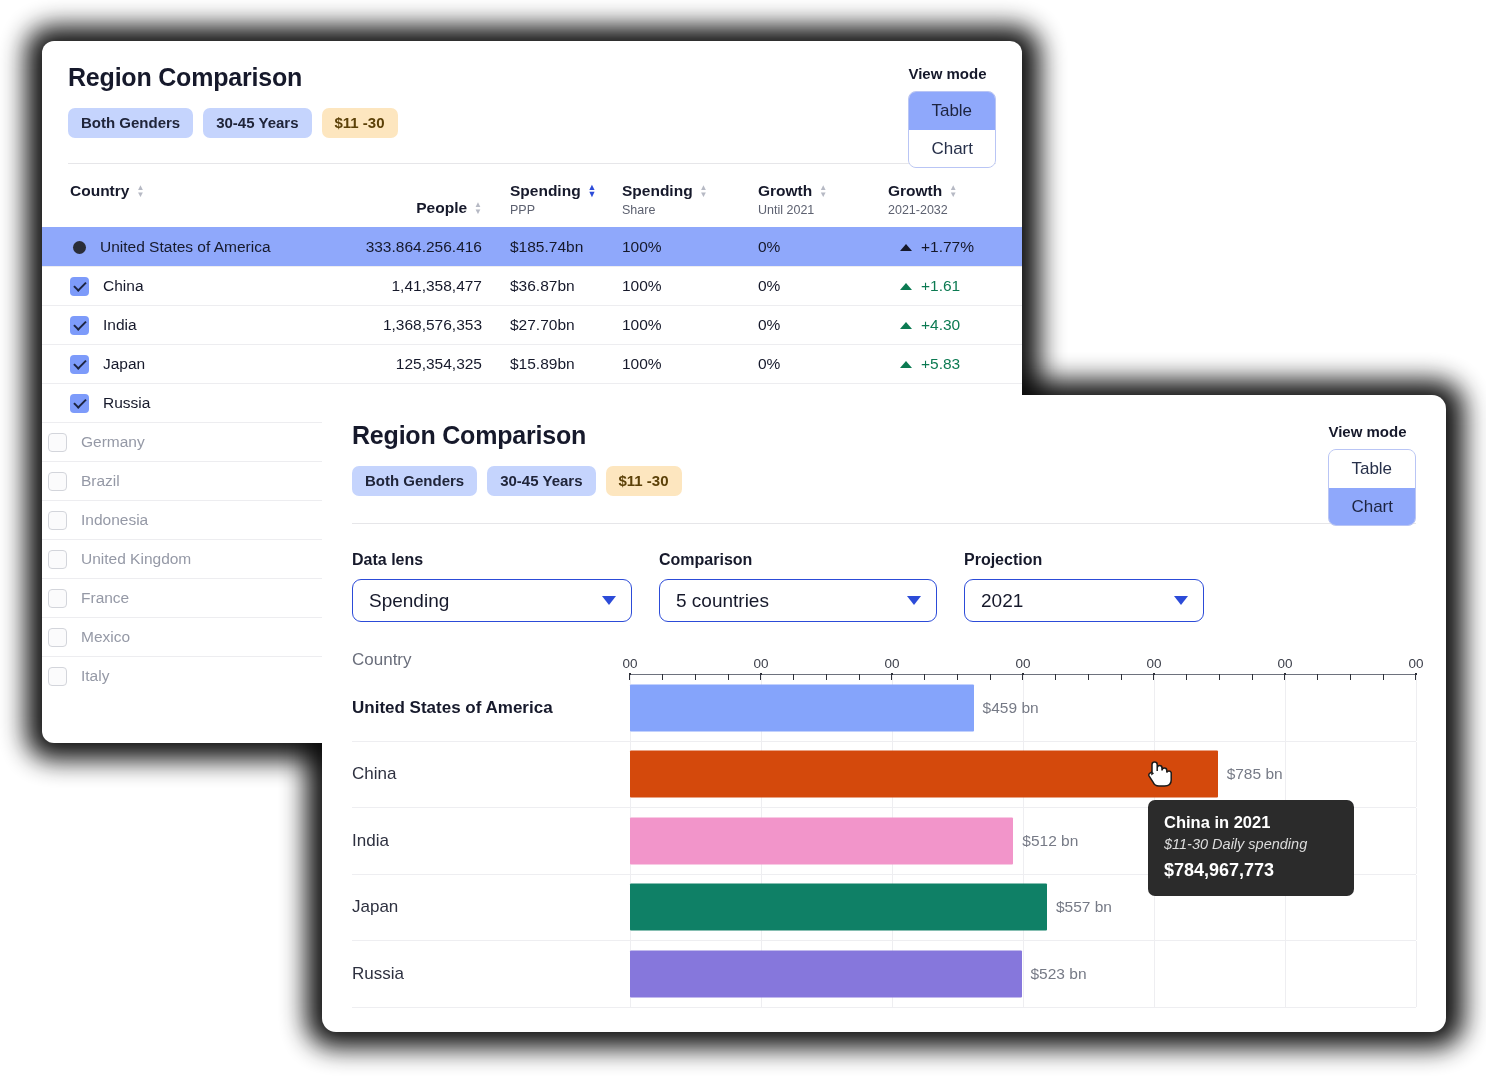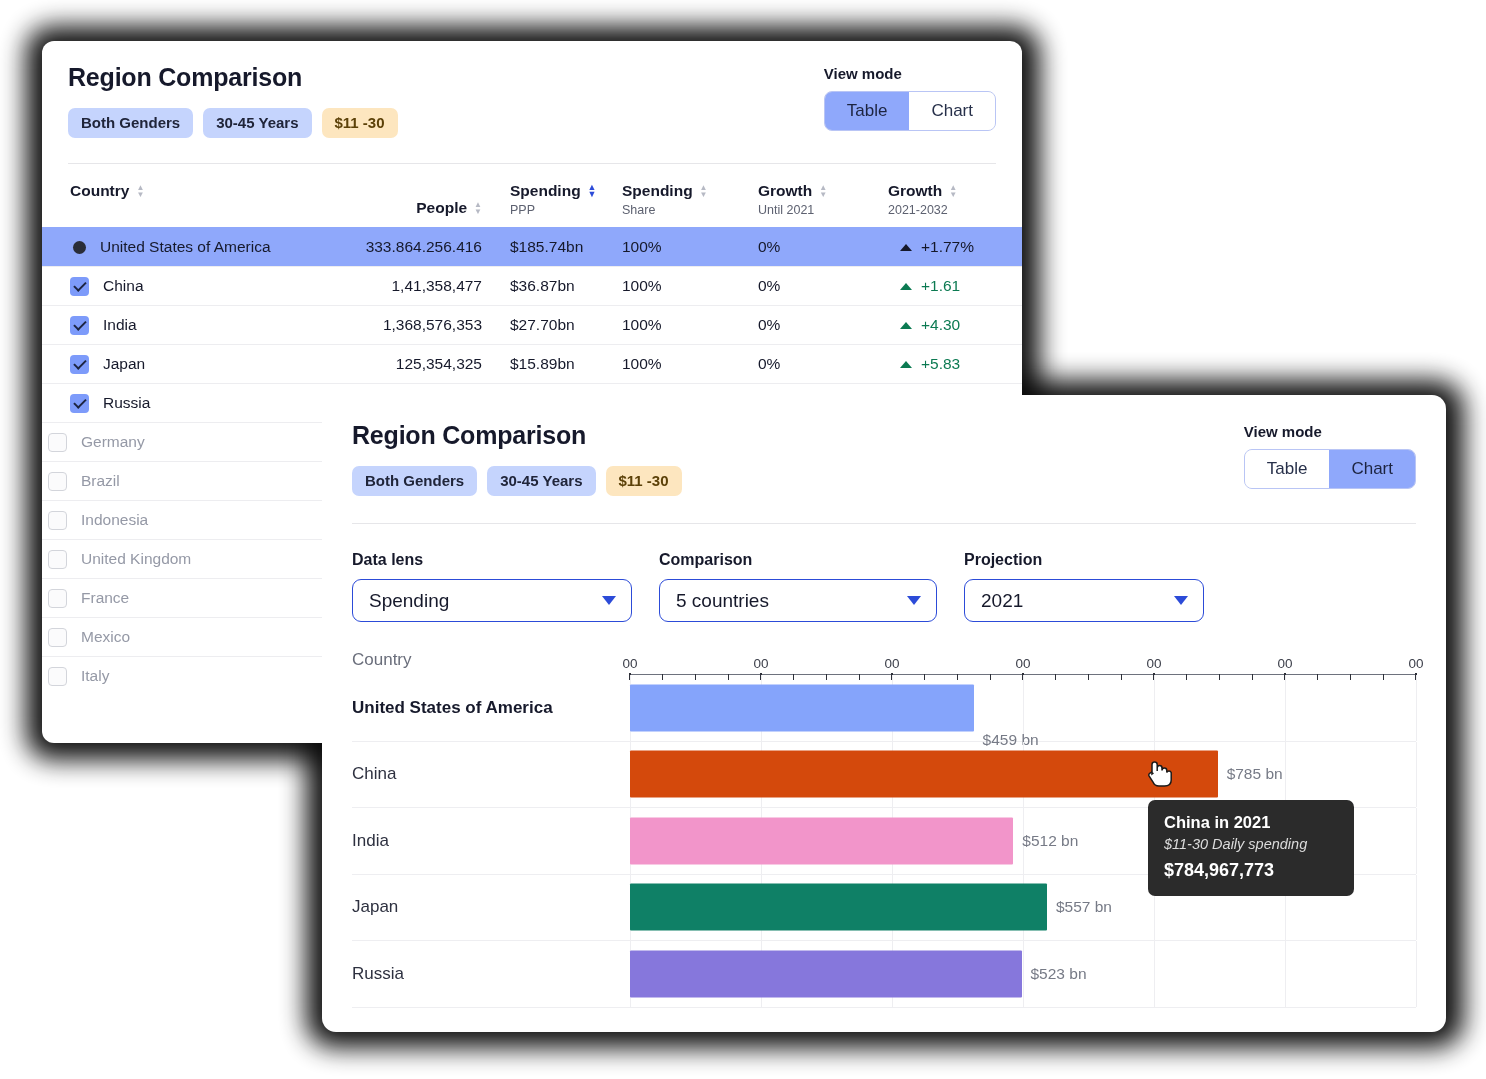--- a/index.html
+++ b/index.html
@@ -42,20 +42,21 @@
     font-size: 15px; font-weight: bold; line-height: 1;
   }
   .chip.blue { background: #c5d4fd; color: #20253a; }
   .chip.amber { background: #fde6bf; color: #5c4108; }
 
   .viewmode { position: absolute; right: 26px; top: 24px; text-align: left; }
   .viewmode-label { font-size: 15px; font-weight: bold; color: #16192b; margin-bottom: 9px; }
   .toggle {
     display: flex; border: 1px solid #b9c5f5; border-radius: 8px; overflow: hidden;
     background: #e5e5e5;
+    flex-direction: column;
   }
   .toggle-btn {
     padding: 9px 22px; font-size: 17px; color: #27304a; background: #fff;
     cursor: pointer; line-height: 1.15;
   }
   .toggle-btn.active { background: #8fa8fb; color: #1d2440; }
 
   .head-divider { height: 1px; background: #e6e6e9; margin-top: 25px; }
 
   
@@ -493,21 +494,21 @@
             <div class="bar-label bold">United States of America</div>
             <div class="bar-track">
               <div class="grid-v" style="left: 0%;"></div>
               <div class="grid-v" style="left: 16.6667%;"></div>
               <div class="grid-v" style="left: 33.3333%;"></div>
               <div class="grid-v" style="left: 50%;"></div>
               <div class="grid-v" style="left: 66.6667%;"></div>
               <div class="grid-v" style="left: 83.3333%;"></div>
               <div class="grid-v" style="left: 100%;"></div>
               <div class="bar" style="width: 43.7143%; background: rgb(133, 164, 251);"></div>
-              <div class="bar-value" style="left: calc(43.7143% + 9px); margin-top: 32px;">$459 bn</div>
+              <div class="bar-value" style="left: calc(43.7143% + 9px);">$459 bn</div>
             </div>
           </div>
           <div class="bar-row">
             <div class="bar-label">China</div>
             <div class="bar-track">
               <div class="grid-v" style="left: 0%;"></div>
               <div class="grid-v" style="left: 16.6667%;"></div>
               <div class="grid-v" style="left: 33.3333%;"></div>
               <div class="grid-v" style="left: 50%;"></div>
               <div class="grid-v" style="left: 66.6667%;"></div>

